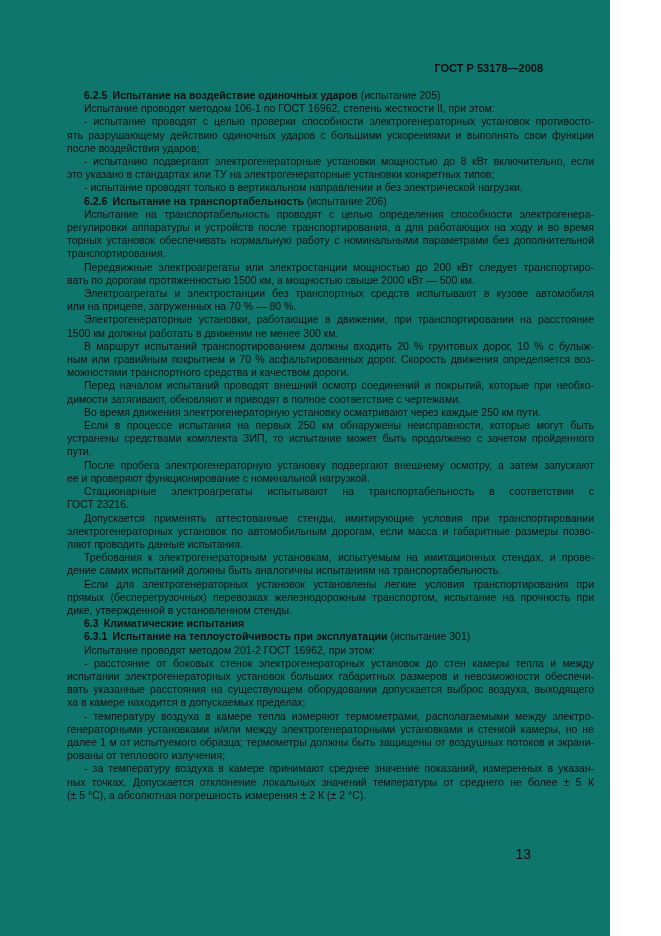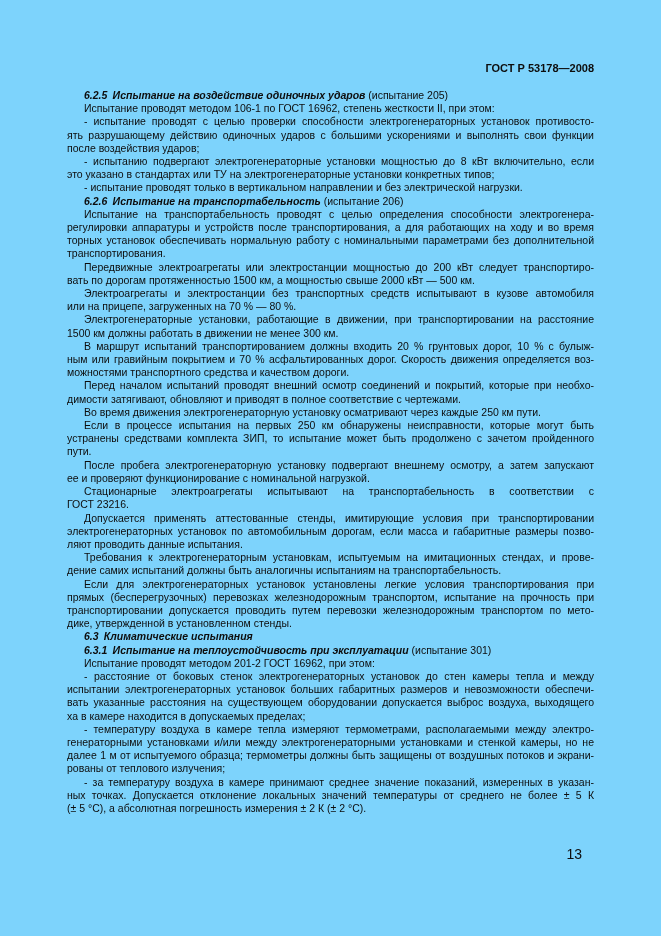--- a/index.html
+++ b/index.html
@@ -1,20 +1,20 @@
 <!DOCTYPE html>
 <html lang="ru"><head>
 <meta charset="utf-8">
 <style>
   html, body { margin: 0; padding: 0; background: #ffffff; }
   .page {
     position: relative;
-    width: 661px;
+    width: 610px;
     height: 936px;
-    background: #7dd3fc;
+    background: #0f766e;
     box-sizing: border-box;
     padding: 62px 67px 0 67px;
     font-family: "Liberation Sans", "DejaVu Sans", sans-serif;
     color: #0d0d0d;
     overflow: hidden;
   }
   .doc-header {
     text-align: right;
     font-weight: bold;
     font-size: 11px;
@@ -26,21 +26,21 @@
     font-size: 10.5px;
     line-height: 13.2px;
   }
   .line {
     text-align: justify;
     text-align-last: left;
     white-space: normal;
   }
   .line.fill { text-align-last: justify; }
   .line.indent { text-indent: 17px; }
-  .line b { font-weight: bold; font-style: italic; }
+  .line b { font-weight: bold; }
   .page-number {
     position: absolute;
     top: 848px;
     right: 79px;
     font-size: 14px;
     line-height: 13px;
   }
 </style>
 </head>
 <body>
@@ -81,21 +81,20 @@
       <div class="line">ее и проверяют функционирование с номинальной нагрузкой.</div>
       <div class="line indent fill">Стационарные электроагрегаты испытывают на транспортабельность в соответствии с</div>
       <div class="line">ГОСТ 23216.</div>
       <div class="line indent fill">Допускается применять аттестованные стенды, имитирующие условия при транспортировании</div>
       <div class="line fill">электрогенераторных установок по автомобильным дорогам, если масса и габаритные размеры позво-</div>
       <div class="line">ляют проводить данные испытания.</div>
       <div class="line indent fill">Требования к электрогенераторным установкам, испытуемым на имитационных стендах, и прове-</div>
       <div class="line">дение самих испытаний должны быть аналогичны испытаниям на транспортабельность.</div>
       <div class="line indent fill">Если для электрогенераторных установок установлены легкие условия транспортирования при</div>
       <div class="line fill">прямых (бесперегрузочных) перевозках железнодорожным транспортом, испытание на прочность при</div>
-      <div class="line fill">транспортировании допускается проводить путем перевозки железнодорожным транспортом по мето-</div>
       <div class="line">дике, утвержденной в установленном стенды.</div>
       <div class="line indent"><b>6.3 Климатические испытания</b></div>
       <div class="line indent"><b>6.3.1 Испытание на теплоустойчивость при эксплуатации</b> (испытание 301)</div>
       <div class="line indent">Испытание проводят методом 201-2 ГОСТ 16962, при этом:</div>
       <div class="line indent fill">- расстояние от боковых стенок электрогенераторных установок до стен камеры тепла и между</div>
       <div class="line fill">испытании электрогенераторных установок больших габаритных размеров и невозможности обеспечи-</div>
       <div class="line fill">вать указанные расстояния на существующем оборудовании допускается выброс воздуха, выходящего</div>
       <div class="line">ха в камере находится в допускаемых пределах;</div>
       <div class="line indent fill">- температуру воздуха в камере тепла измеряют термометрами, располагаемыми между электро-</div>
       <div class="line fill">генераторными установками и/или между электрогенераторными установками и стенкой камеры, но не</div>

